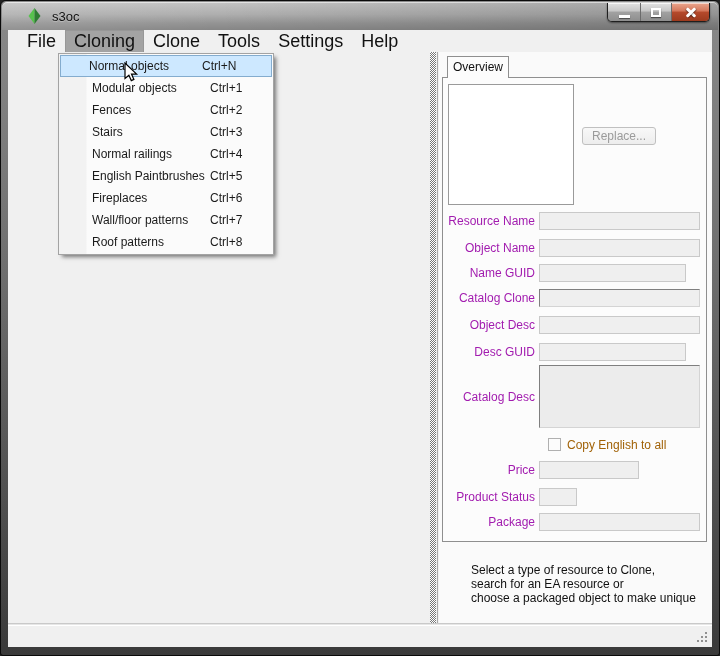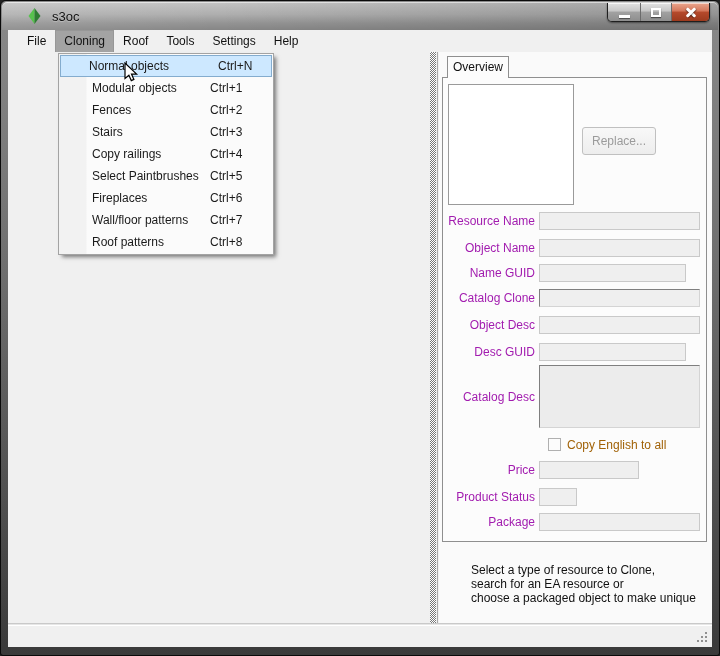--- a/index.html
+++ b/index.html
@@ -48,21 +48,21 @@
   .glyph-close::before,.glyph-close::after{
     content:"";position:absolute;left:0;top:4px;width:12px;height:3px;background:#fff;border-radius:1px;
     box-shadow:0 1px 1px rgba(0,0,0,.4);
   }
   .glyph-close::before{transform:rotate(45deg);}
   .glyph-close::after{transform:rotate(-45deg);}
   
   .client{position:absolute;left:7px;top:29px;right:7px;bottom:8px;background:#f0f0f0;}
   .menubar{
     position:absolute;left:0;top:0;right:0;height:22px;background:#f0f0f0;
-    display:flex;align-items:stretch;padding-left:10px;font-size:12px;color:#111;
+    display:flex;align-items:stretch;padding-left:10px;font-size:18px;color:#111;
   }
   .menu-item{line-height:22px;padding:0 9px;}
   .menu-item.open{
     background:#a3a3a3;border:1px solid #979797;border-bottom:none;line-height:21px;padding:0 8px;
   }
   .content{position:absolute;left:0;top:22px;right:0;bottom:23px;border-bottom:1px solid #c9c9c9;}
   .left-panel{position:absolute;left:0;top:0;width:421px;bottom:0;background:#f0f0f0;}
   .splitter{position:absolute;left:421px;top:0;width:10px;bottom:0;background:#f0f0f0;}
   .splitter .checker{
     position:absolute;left:1px;top:0;bottom:0;width:6px;
@@ -76,21 +76,21 @@
     position:absolute;left:8px;top:4px;width:62px;height:22px;z-index:2;
     background:#fcfcfc;border:1px solid #8f8f8f;border-bottom:none;
     font-size:12px;line-height:21px;text-align:center;color:#111;
   }
   .tab-body{
     position:absolute;left:3px;top:25px;width:265px;height:465px;
     background:#fcfcfc;border:1px solid #8f8f8f;
   }
   .preview{position:absolute;left:5px;top:6px;width:126px;height:121px;background:#fff;border:1px solid #9a9a9a;}
   .replace{
-    position:absolute;left:139px;top:49px;width:74px;height:28px;
+    position:absolute;left:139px;top:49px;width:74px;height:18px;
     font-family:"Liberation Sans",sans-serif;font-size:12px;color:#9b9b9b;
     background:linear-gradient(180deg,#f8f8f8,#ededed);border:1px solid #c0c0c0;border-radius:3px;
   }
   .fl{position:absolute;left:0;width:92px;text-align:right;font-size:12px;color:#a21caf;line-height:18px;}
   .tb{position:absolute;left:96px;height:18px;width:161px;background:#efefef;border:1px solid #c9c9c9;}
   .tb.narrow{width:147px;}
   .tb.price{width:100px;}
   .tb.tiny{width:38px;}
   .tb.fixed3d{border-color:#7f7f7f #d4d4d4 #d4d4d4 #7f7f7f;}
   .tb.multiline{height:63px;background:#ececec;}
@@ -125,21 +125,21 @@
     background:linear-gradient(90deg,#f2f2f2 0,#f2f2f2 27px,#fbfbfb 28px);
     border:1px solid #a3a3a3;padding:1px;
     box-shadow:3px 3px 4px -1px rgba(0,0,0,.5);
     font-size:12px;color:#1a1a1a;
   }
   .dd-item{position:relative;height:22px;line-height:22px;padding-left:32px;}
   .dd-item.hl{
     background:#cde8ff;border:1px solid #84acce;line-height:20px;padding-left:28px;
   }
   .dd-shortcut{position:absolute;left:150px;top:0;}
-  .dd-item.hl .dd-shortcut{left:157px;text-align:center;}
+  .dd-item.hl .dd-shortcut{left:141px;text-align:center;}
   
   .cursor{position:absolute;left:123px;top:61px;z-index:20;}
 </style>
 </head>
 <body>
 
 <div class="window">
 
   <div class="titlebar">
     <svg class="app-icon" width="13" height="16" viewBox="0 0 13 16">
@@ -158,21 +158,21 @@
           <span class="glyph-close"></span>
         </div>
     </div>
   </div>
 
   <div class="client">
 
     <div class="menubar">
       <div class="menu-item">File</div>
       <div class="menu-item open">Cloning</div>
-      <div class="menu-item">Roof</div>
+      <div class="menu-item">Clone</div>
       <div class="menu-item">Tools</div>
       <div class="menu-item">Settings</div>
       <div class="menu-item">Help</div>
     </div>
 
     <div class="content">
       <div class="left-panel"></div>
       <div class="splitter">
           <div class="checker"></div>
         </div>
@@ -245,25 +245,25 @@
     </div>
     <div class="dd-item">
       <span>Fences</span>
       <span class="dd-shortcut">Ctrl+2</span>
     </div>
     <div class="dd-item">
       <span>Stairs</span>
       <span class="dd-shortcut">Ctrl+3</span>
     </div>
     <div class="dd-item">
-      <span>Copy railings</span>
+      <span>Normal railings</span>
       <span class="dd-shortcut">Ctrl+4</span>
     </div>
     <div class="dd-item">
-      <span>Select Paintbrushes</span>
+      <span>English Paintbrushes</span>
       <span class="dd-shortcut">Ctrl+5</span>
     </div>
     <div class="dd-item">
       <span>Fireplaces</span>
       <span class="dd-shortcut">Ctrl+6</span>
     </div>
     <div class="dd-item">
       <span>Wall/floor patterns</span>
       <span class="dd-shortcut">Ctrl+7</span>
     </div>

